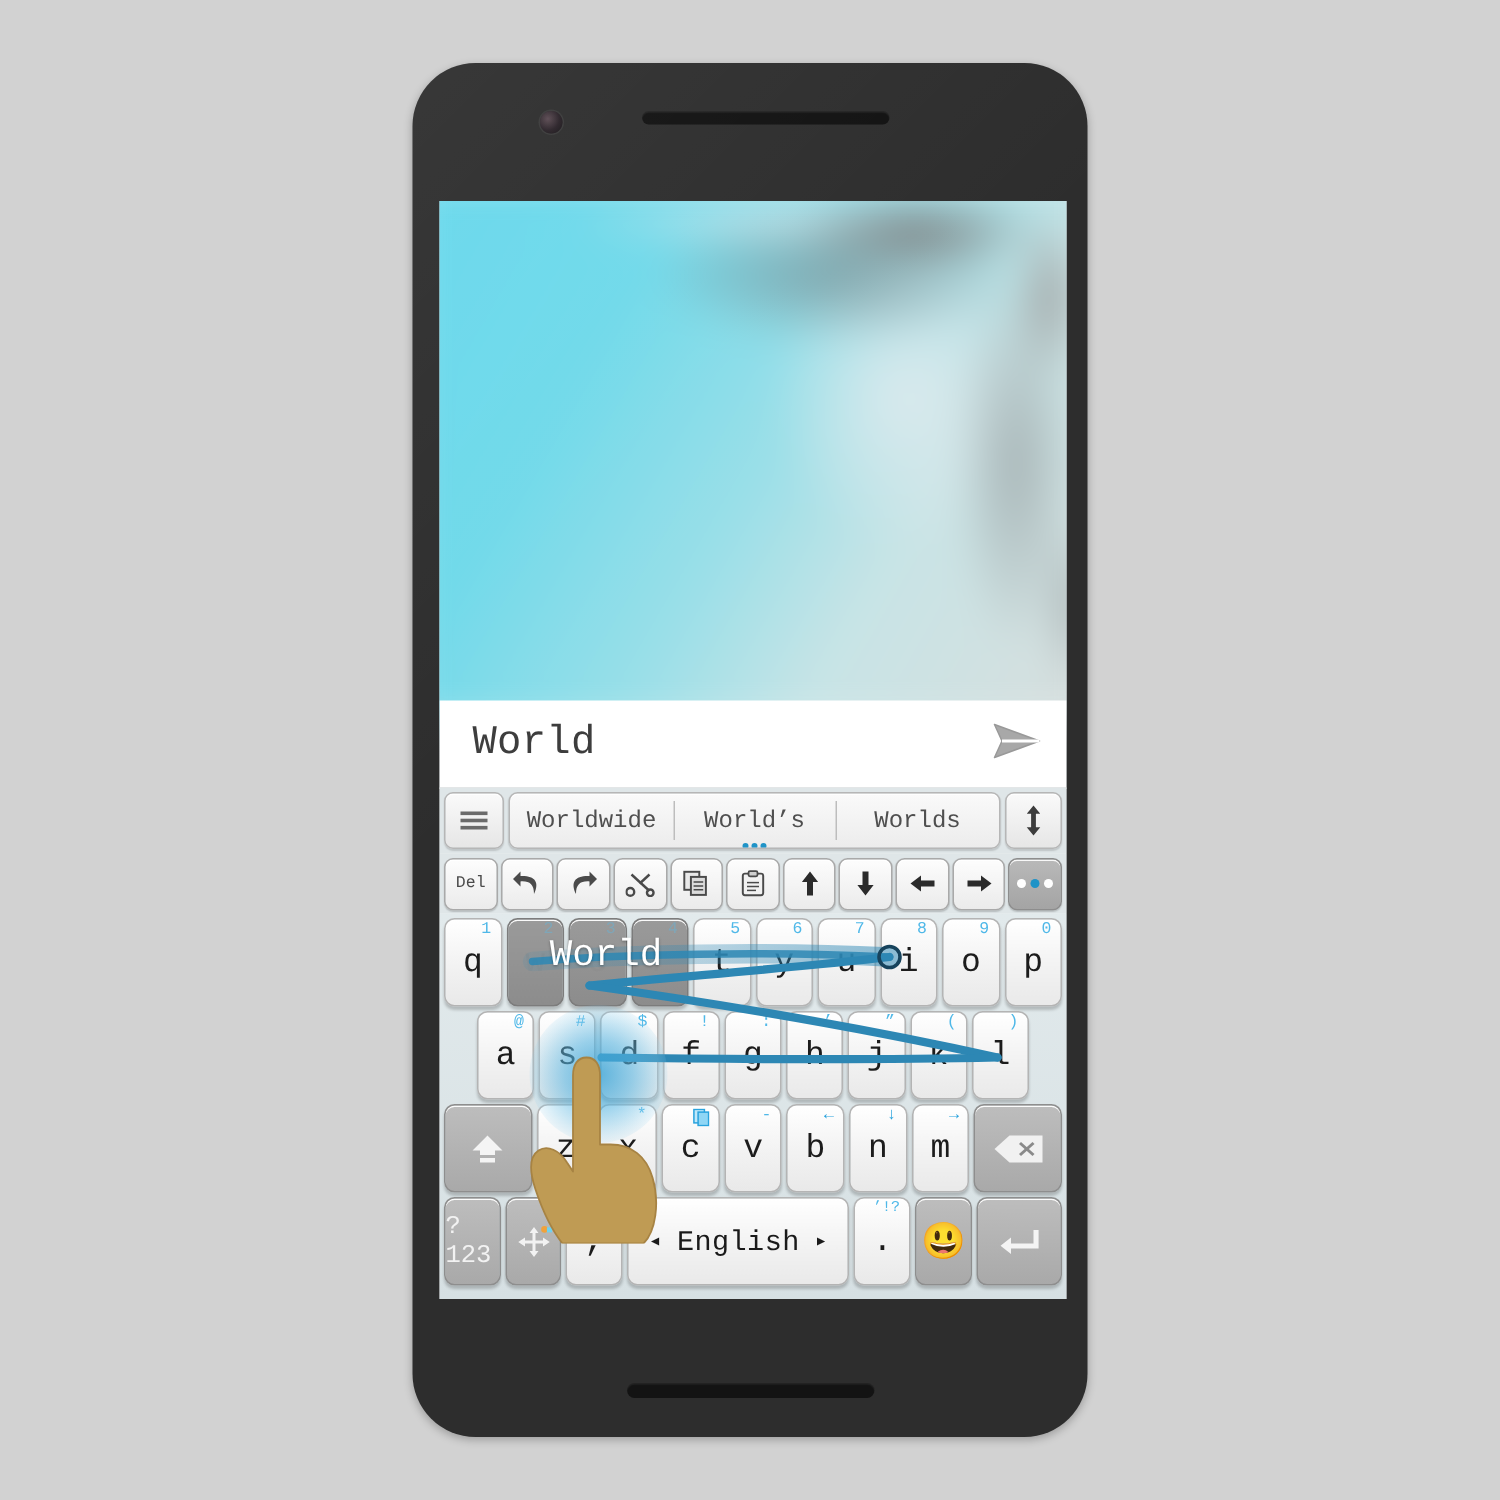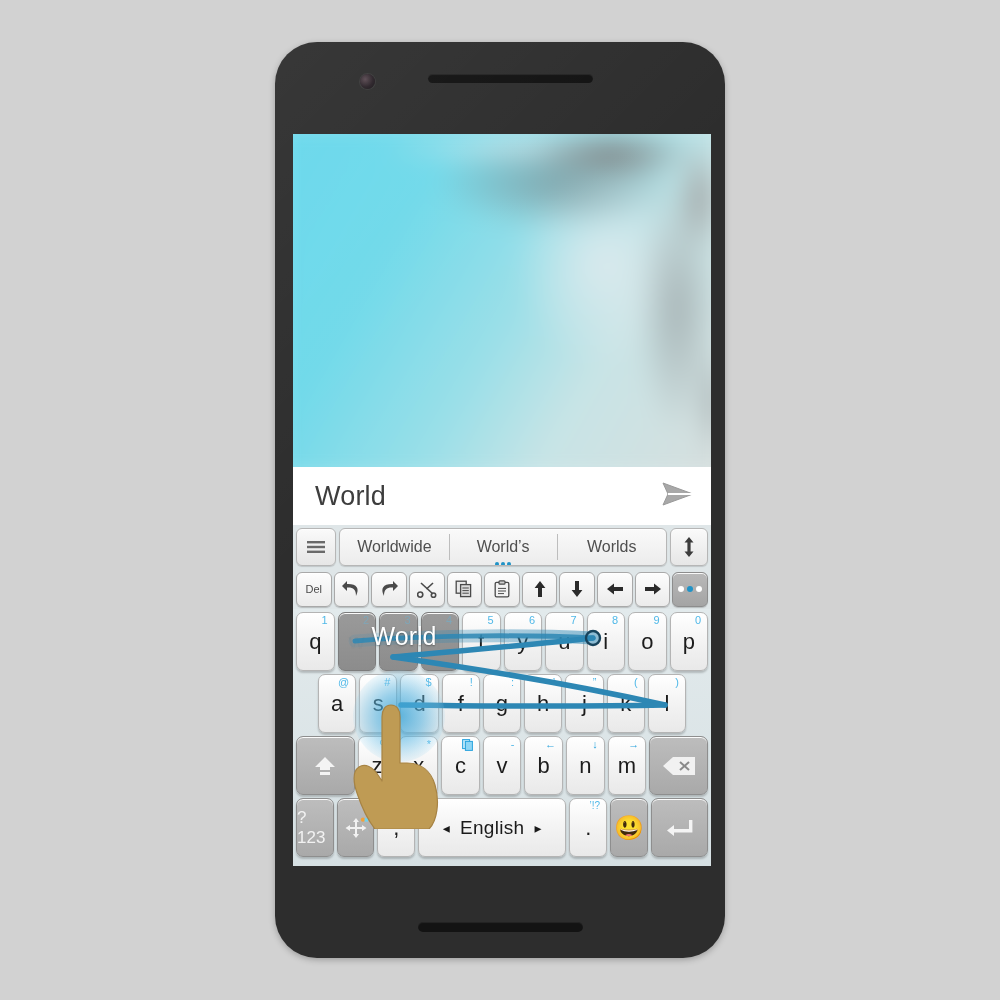--- a/index.html
+++ b/index.html
@@ -10,20 +10,21 @@
     overflow:hidden;
     position:relative;
   }
 
   
   #phone{
     position:absolute;left:275px;top:42px;width:450px;height:916px;
     background:#2d2d2d;
     border-radius:42px;
     box-shadow:0 2px 6px rgba(0,0,0,.25);
+    font-family:Liberation Mono, monospace;
   }
   #phone::after{ 
     content:"";position:absolute;inset:0;border-radius:42px;
     background:linear-gradient(135deg,rgba(255,255,255,.05),rgba(0,0,0,0) 40%);
     pointer-events:none;
   }
   .cam{
     position:absolute;left:85px;top:32px;width:15px;height:15px;border-radius:50%;
     background:radial-gradient(circle at 35% 35%,#5a4a52 0%,#2a2228 55%,#161216 100%);
     box-shadow:0 0 0 1px #3a3a3a;

